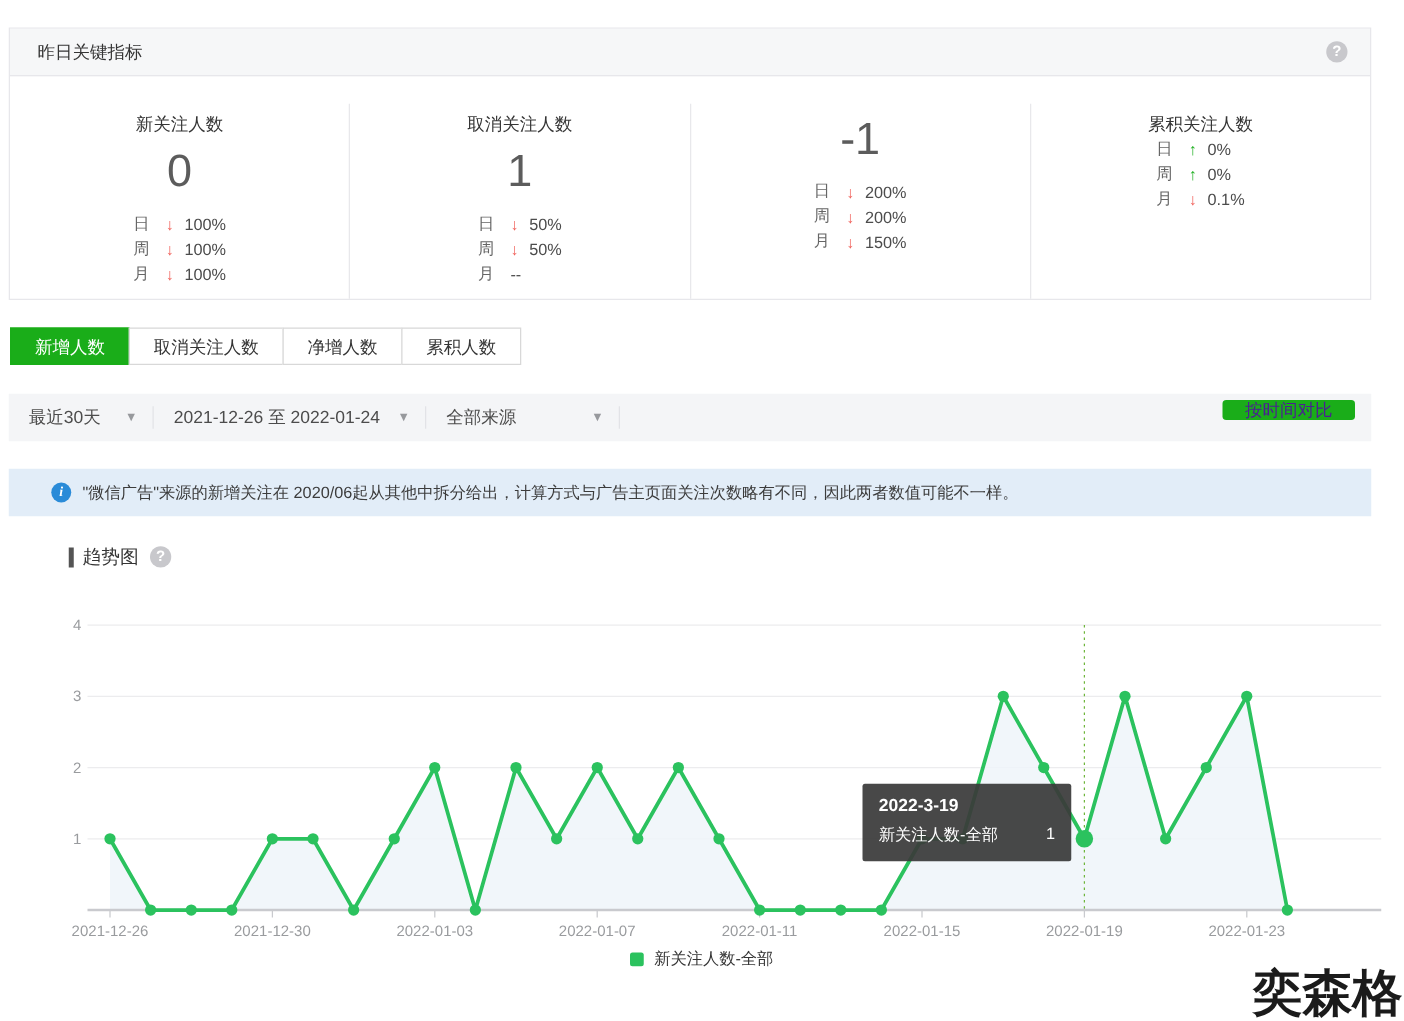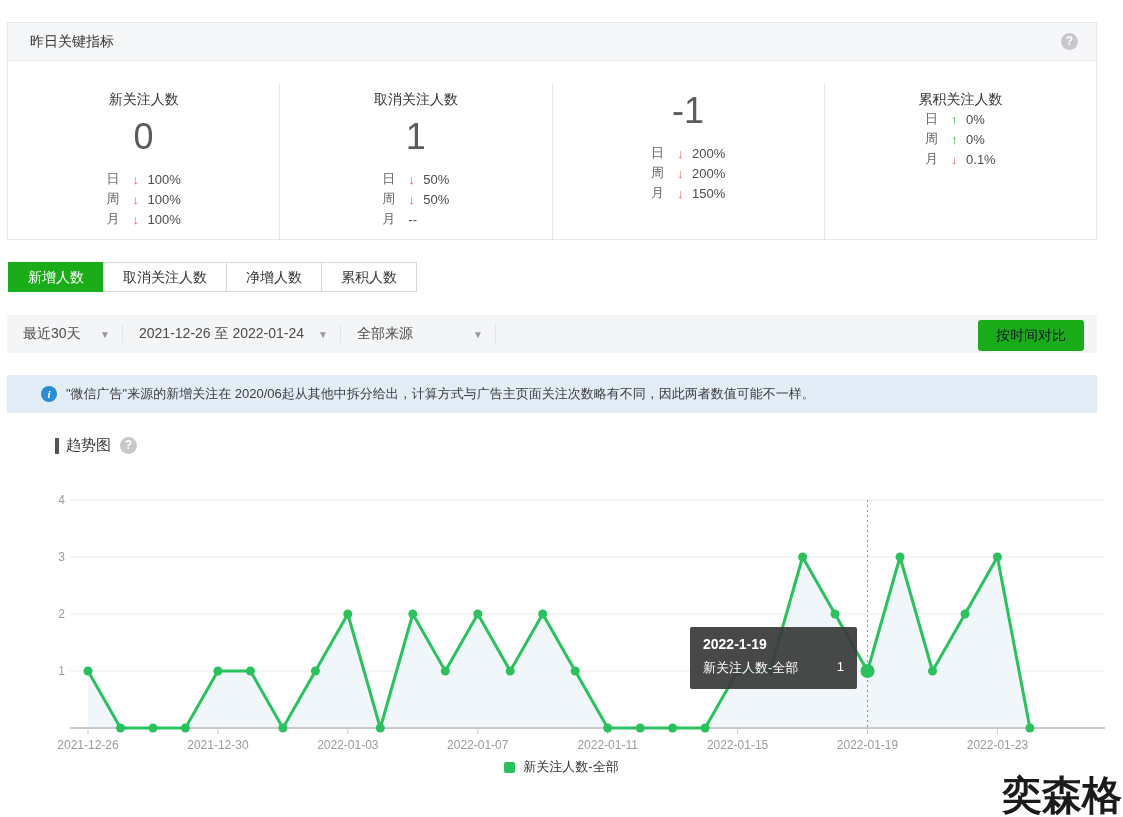--- a/index.html
+++ b/index.html
@@ -34,22 +34,22 @@
     border:1px solid #d8d8d8; color:#353535; margin-left:-1px; cursor:pointer; white-space:nowrap; }
   .tab:first-child { margin-left:0; }
   .tab.active { background:#1aad19; border-color:#1aad19; color:#fff; }
 
   
   #filter-bar { position:absolute; top:315px; left:7px; width:1090px; height:38px;
     background:#f4f5f7; display:flex; align-items:center; }
   .dropdown { display:flex; align-items:center; justify-content:space-between;
     padding:0 12px 0 16px; font-size:14px; color:#4c4c4c; border-right:1px solid #e2e3e7; cursor:pointer; }
   .dd-caret { color:#97999d; font-size:10px; margin-left:14px; }
-  #compare-btn { position:absolute; right:13px; top:5px; height:31px; padding:0 18px;
-    background:#1aad19; color:#0f172a; font-size:14px; border:none; border-radius:3px; cursor:pointer; }
+  #compare-btn { position:absolute; right:13px; top:5px; height:16px; padding:0 18px;
+    background:#1aad19; color:#4c1d95; font-size:14px; border:none; border-radius:3px; cursor:pointer; }
 
   
   #notice { position:absolute; top:375px; left:7px; width:1090px; height:38px;
     background:#e2edf8; display:flex; align-items:center; padding-left:34px; }
   .info-circle { width:16px; height:16px; border-radius:50%; background:#2a8bd8; color:#fff;
     font-size:11px; font-weight:bold; line-height:16px; text-align:center; flex:0 0 16px;
     font-family:"Liberation Serif","DejaVu Serif",serif; font-style:italic; }
   #notice-text { font-size:13px; color:#3c3c3c; margin-left:9px; }
 
   
@@ -230,21 +230,21 @@
         <circle cx="802.6" cy="87" r="4.5" fill="#2bc25e"></circle>
         <circle cx="835.0" cy="144" r="4.5" fill="#2bc25e"></circle>
         <circle cx="867.5" cy="201" r="7" fill="#2bc25e"></circle>
         <circle cx="900.0" cy="87" r="4.5" fill="#2bc25e"></circle>
         <circle cx="932.5" cy="201" r="4.5" fill="#2bc25e"></circle>
         <circle cx="965.0" cy="144" r="4.5" fill="#2bc25e"></circle>
         <circle cx="997.4" cy="87" r="4.5" fill="#2bc25e"></circle>
         <circle cx="1029.9" cy="258" r="4.5" fill="#2bc25e"></circle>
       </svg>
     <div id="tooltip">
-      <div class="tt-title">2022-1-19</div>
+      <div class="tt-title">2022-3-19</div>
       <div class="tt-row">
         <span>新关注人数-全部</span>
         <span>1</span>
       </div>
     </div>
   </div>
 
   <div id="legend">
     <span id="legend-marker"></span>
     <span id="legend-label">新关注人数-全部</span>

